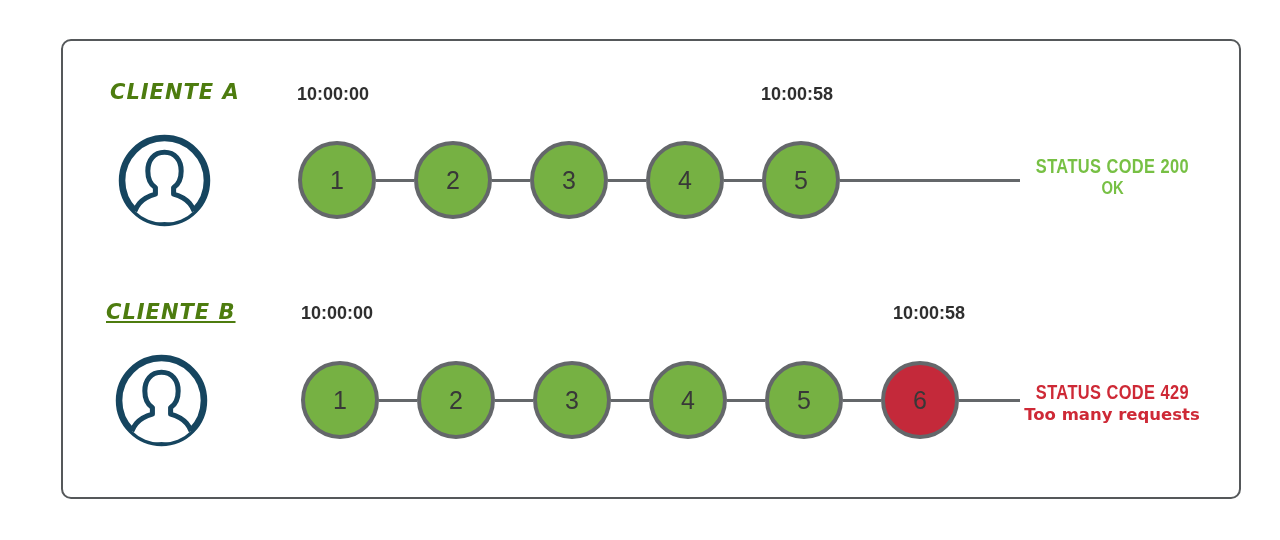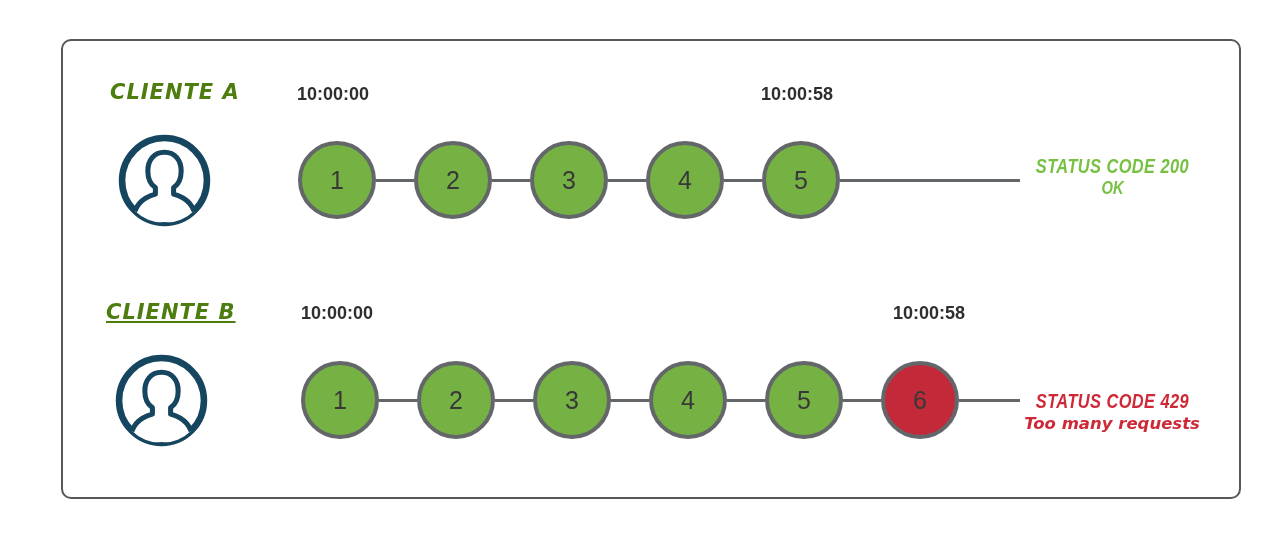--- a/index.html
+++ b/index.html
@@ -79,24 +79,23 @@
   .end-line.a { flex: 0 0 180px; }
   .end-line.b { flex: 0 0 61px; }
 
   .status-block {
     position: absolute;
     left: 1012px;
     width: 200px;
     text-align: center;
     line-height: 21px;
     white-space: nowrap;
-    font-style: italic;
   }
   .status-block.a { top: 156px; color: var(--ok-text-green, #77c044); }
-  .status-block.b { top: 391px; color: var(--blocked-text-red, #ce2936); }
+  .status-block.b { top: 382px; color: var(--blocked-text-red, #ce2936); }
   .status-line1 {
     display: inline-block;
     font-size: 20px;
     font-weight: 600;
     letter-spacing: 0.5px;
     transform: scaleX(0.82);
     transform-origin: center;
   }
   .status-line2-ok {
     display: inline-block;

